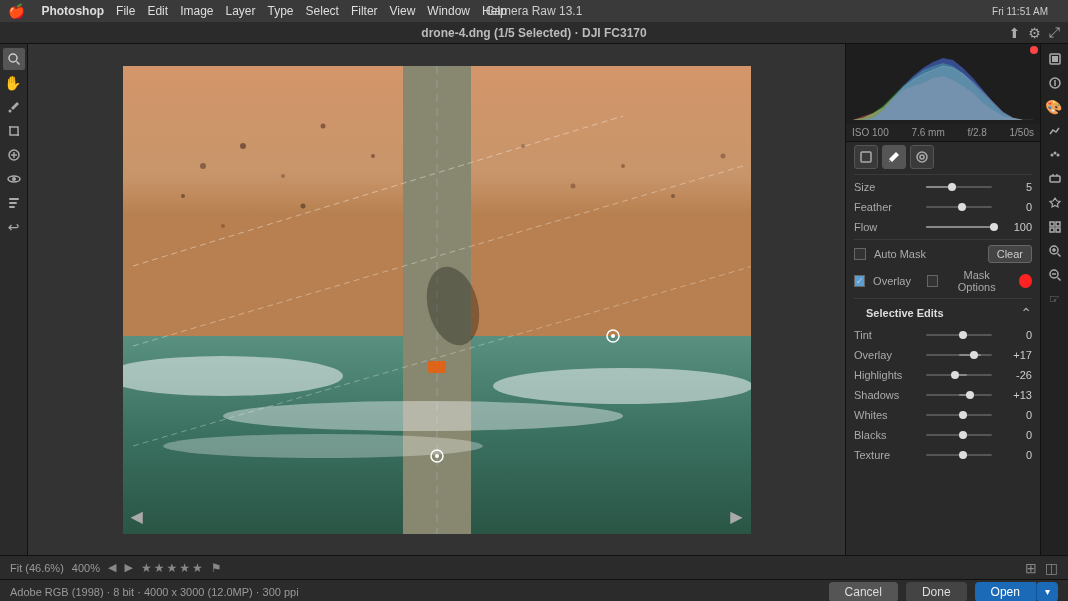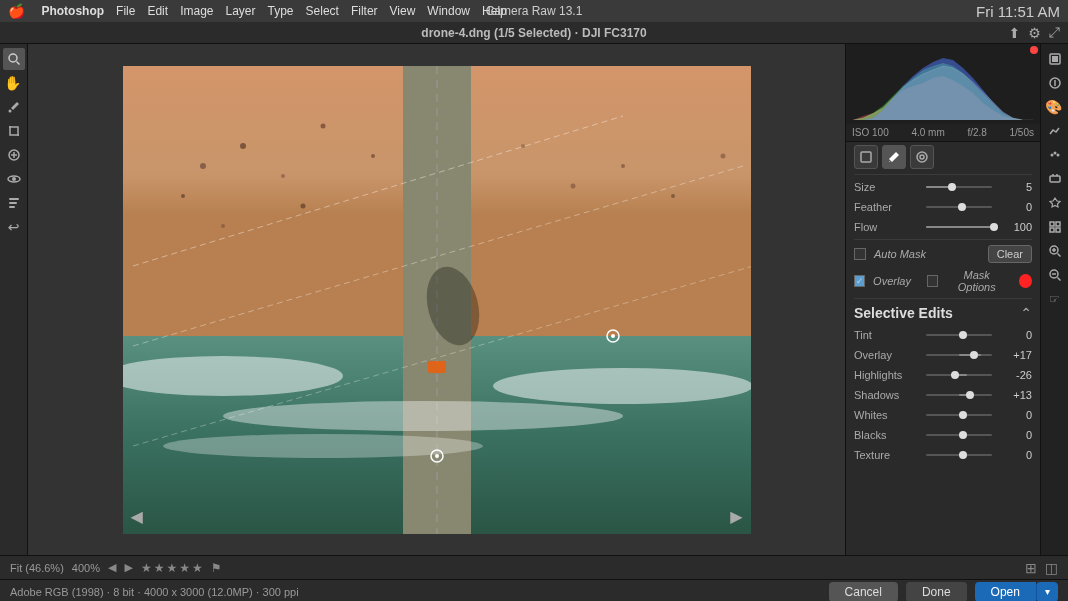--- a/index.html
+++ b/index.html
@@ -32,25 +32,25 @@
     .menu-item.active { font-weight: 600; }
     .menu-center-title {
       position: absolute;
       left: 50%;
       transform: translateX(-50%);
       font-size: 12px;
       color: #ccc;
     }
     .menu-right {
       position: absolute;
-      right: 8px;
+      right: 20px;
       display: flex;
       align-items: center;
       gap: 8px;
-      font-size: 15px;
+      font-size: 10px;
       color: #ccc;
     }
 
     
     #title-bar {
       height: 22px;
       background: #2b2b2b;
       display: flex;
       align-items: center;
       justify-content: center;
@@ -273,21 +273,20 @@
       display: flex;
       align-items: center;
       justify-content: center;
       cursor: pointer;
       font-size: 9px;
     }
     .option-checkbox.checked { background: #5a9fd4; }
     .option-label {
       font-size: 11px;
       color: #aaa;
-      font-style: italic;
     }
     .option-btn {
       padding: 2px 8px;
       background: #444;
       border: 1px solid #666;
       border-radius: 3px;
       cursor: pointer;
       font-size: 11px;
       color: #ccc;
     }
@@ -382,24 +381,25 @@
     }
 
     
     .selective-header {
       display: flex;
       align-items: center;
       padding: 4px 8px;
       background: #2a2a2a;
     }
     .selective-title {
-      font-size: 14px;
+      font-size: 11px;
       font-weight: 600;
       color: #ddd;
       flex: 1;
+      margin-left: 12px;
     }
     .selective-collapse {
       color: #aaa;
       font-size: 14px;
       cursor: pointer;
     }
     
     #right-side {
       display: flex;
     }
@@ -577,21 +577,21 @@
           <polyline points="0,72 10,72 20,70 30,62 40,50 50,38 60,28 70,20 80,14 90,10 100,12 110,20 120,30 130,42 140,54 150,64 160,70 170,72 180,72" fill="rgba(80,120,255,0.5)" stroke="none"></polyline>
 
           <polyline points="0,72 10,70 20,66 30,60 40,50 50,40 60,32 70,26 80,22 90,18 100,20 110,26 120,34 130,44 140,54 150,64 160,70 170,72 180,72" fill="rgba(255,255,255,0.15)" stroke="rgba(255,255,255,0.3)" stroke-width="0.5"></polyline>
         </svg>
         
         <div style="position:absolute; top:2px; right:2px; width:8px; height:8px; border-radius:50%; background:#ff4444;"></div>
       </div>
 
       <div id="camera-info">
         <span>ISO 100</span>
-        <span>4.0 mm</span>
+        <span>7.6 mm</span>
         <span>f/2.8</span>
         <span>1/50s</span>
       </div>
 
       <div id="panel-content">
 
 
         <div class="tool-mode-row">
           <div class="tool-mode-btn">
             <svg width="14" height="14" viewBox="0 0 14 14" stroke="#aaa" stroke-width="1.5" fill="none">

